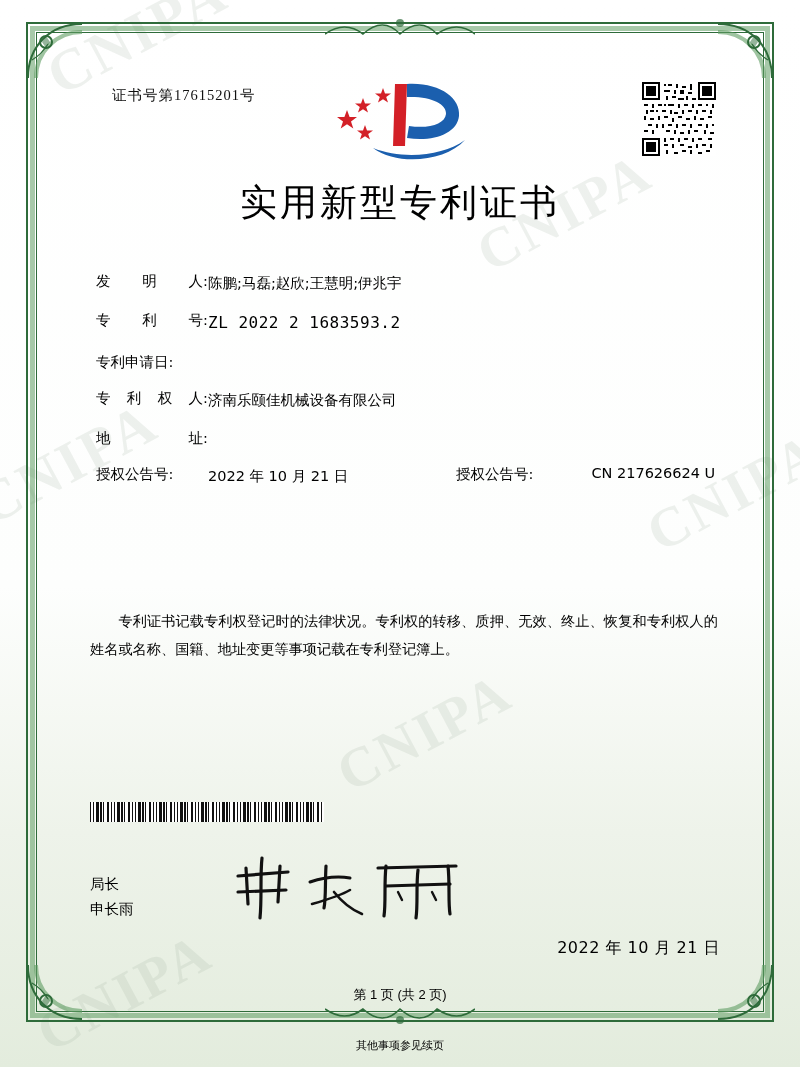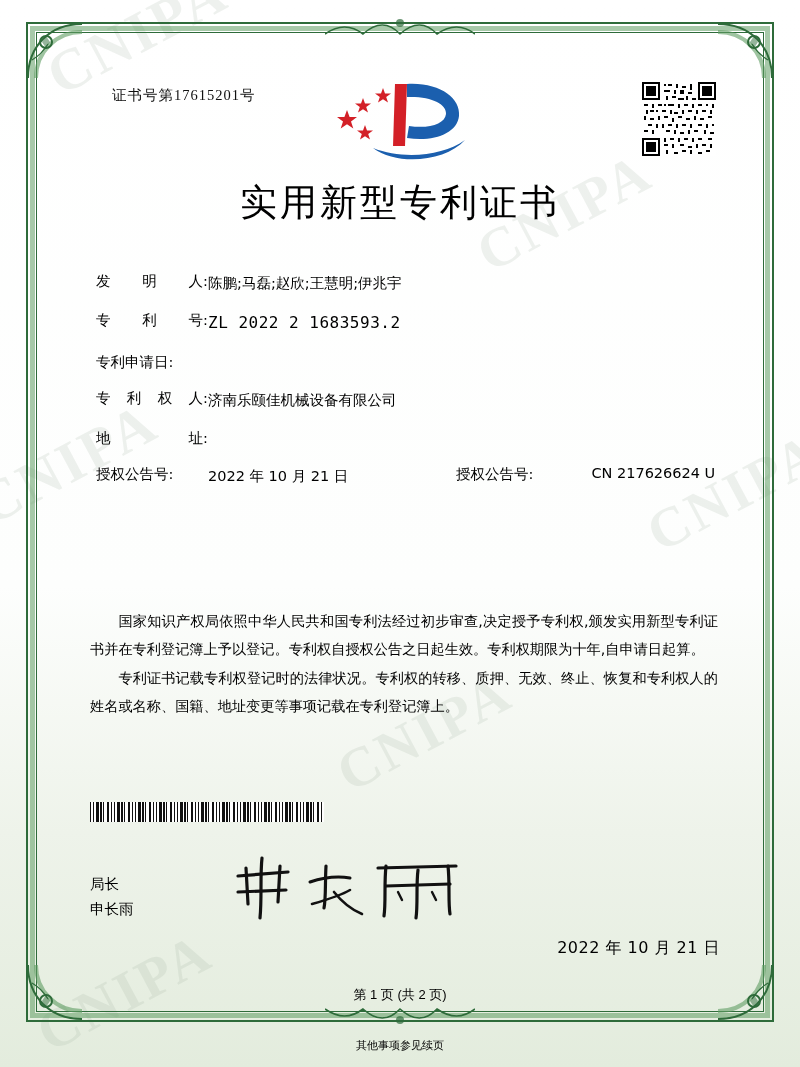--- a/index.html
+++ b/index.html
@@ -491,21 +491,20 @@
         <div class="value" style="flex:0 0 200px;">2022 年 10 月 21 日</div>
         <div class="seg2">
           <span class="seg-label2">授权公告号:</span>
           <span>CN 217626624 U</span>
         </div>
       </div>
 
     </div>
 
     <div class="paras">
-      <p>国家知识产权局依照中华人民共和国专利法经过初步审查,决定授予专利权,颁发实用新型专利证书并在专利登记簿上予以登记。专利权自授权公告之日起生效。专利权期限为十年,自申请日起算。</p>
       <p>专利证书记载专利权登记时的法律状况。专利权的转移、质押、无效、终止、恢复和专利权人的姓名或名称、国籍、地址变更等事项记载在专利登记簿上。</p>
     </div>
 
     <div class="barcode"></div>
 
     <div class="sig-label">
       <div>局长</div>
       <div>申长雨</div>
     </div>
 

